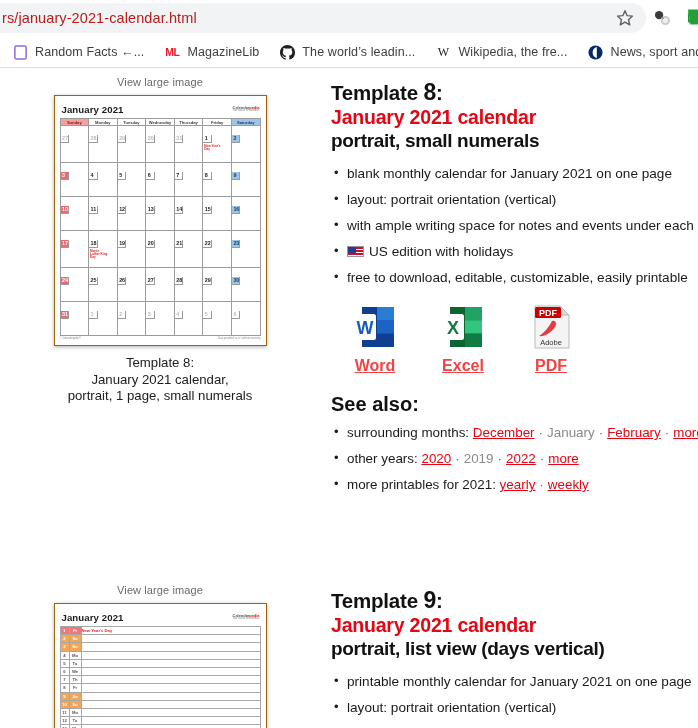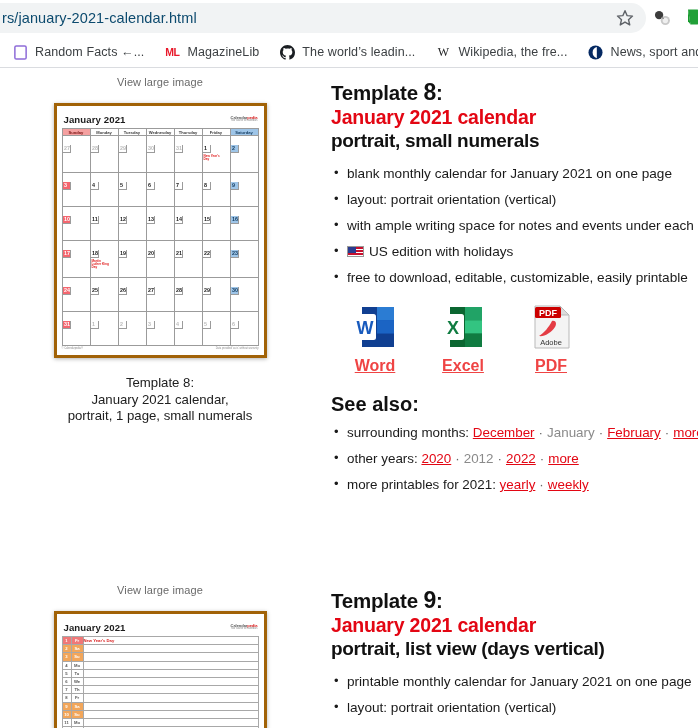--- a/index.html
+++ b/index.html
@@ -20,21 +20,21 @@
     position: absolute; left: 0; top: 0; width: 698px; height: 36px;
     display: flex; align-items: center;
   }
   #omnibox {
     position: absolute; left: -14px; top: 3px; width: 660px; height: 30px;
     background: #f1f3f4; border-radius: 16px;
     display: flex; align-items: center;
   }
   #omnibox-url {
     margin-left: 16px;
-    font-size: 14.5px; color: #0c4a6e; letter-spacing: .1px;
+    font-size: 14.5px; color: #b91c1c; letter-spacing: .1px;
     white-space: nowrap; overflow: hidden;
   }
   #star-icon {
     position: absolute; left: 615px; top: 8px;
     width: 20px; height: 20px; color: #5f6368;
   }
   #ext-icon-1 {
     position: absolute; left: 652px; top: 8px; width: 20px; height: 20px;
   }
   #ext-icon-2 {
@@ -73,22 +73,22 @@
 
   .template-block { position: absolute; left: 0; width: 698px; }
 
   
   .thumb-col { position: absolute; left: 0; top: 0; width: 320px; }
   .view-large {
     text-align: center; font-size: 11px; color: #6a6a6a;
     padding-bottom: 7px; letter-spacing: .1px;
   }
   .thumb-frame {
-    margin: 8px auto; width: 213px;
-    background: #fff; border: 3px solid #a16207;
+    margin: 0 auto; width: 213px;
+    background: #fff; border: 1px solid #a16207;
     box-shadow: 0 1px 4px rgba(0,0,0,.30);
     padding: 6px 5px 5px 5px;
   }
   .thumb-caption {
     text-align: center; font-size: 13.2px; color: #202020;
     line-height: 16.5px; padding-top: 9px;
   }
 
   
   .cal-head { display: flex; align-items: flex-start; justify-content: space-between; padding: 2px 1px 3px 2px; }
@@ -438,21 +438,21 @@
 
       <div class="see-also">See also:</div>
 
       <ul class="seelist">
         <li>
           <span>surrounding months:</span>
           <a class="rl" href="#">December</a><span class="sep">·</span><span class="cur">January</span><span class="sep">·</span><a class="rl" href="#">February</a><span class="sep">·</span><a class="rl" href="#">more</a>
         </li>
         <li>
           <span>other years:</span>
-          <a class="rl" href="#">2020</a><span class="sep">·</span><span class="cur">2012</span><span class="sep">·</span><a class="rl" href="#">2022</a><span class="sep">·</span><a class="rl" href="#">more</a>
+          <a class="rl" href="#">2020</a><span class="sep">·</span><span class="cur">2019</span><span class="sep">·</span><a class="rl" href="#">2022</a><span class="sep">·</span><a class="rl" href="#">more</a>
         </li>
         <li>
           <span>more printables for 2021:</span>
           <a class="rl" href="#">yearly</a><span class="sep">·</span><a class="rl" href="#">weekly</a>
         </li>
       </ul>
     </div>
   </div>
 
   <div class="template-block" style="top:508px;height:220px;">

